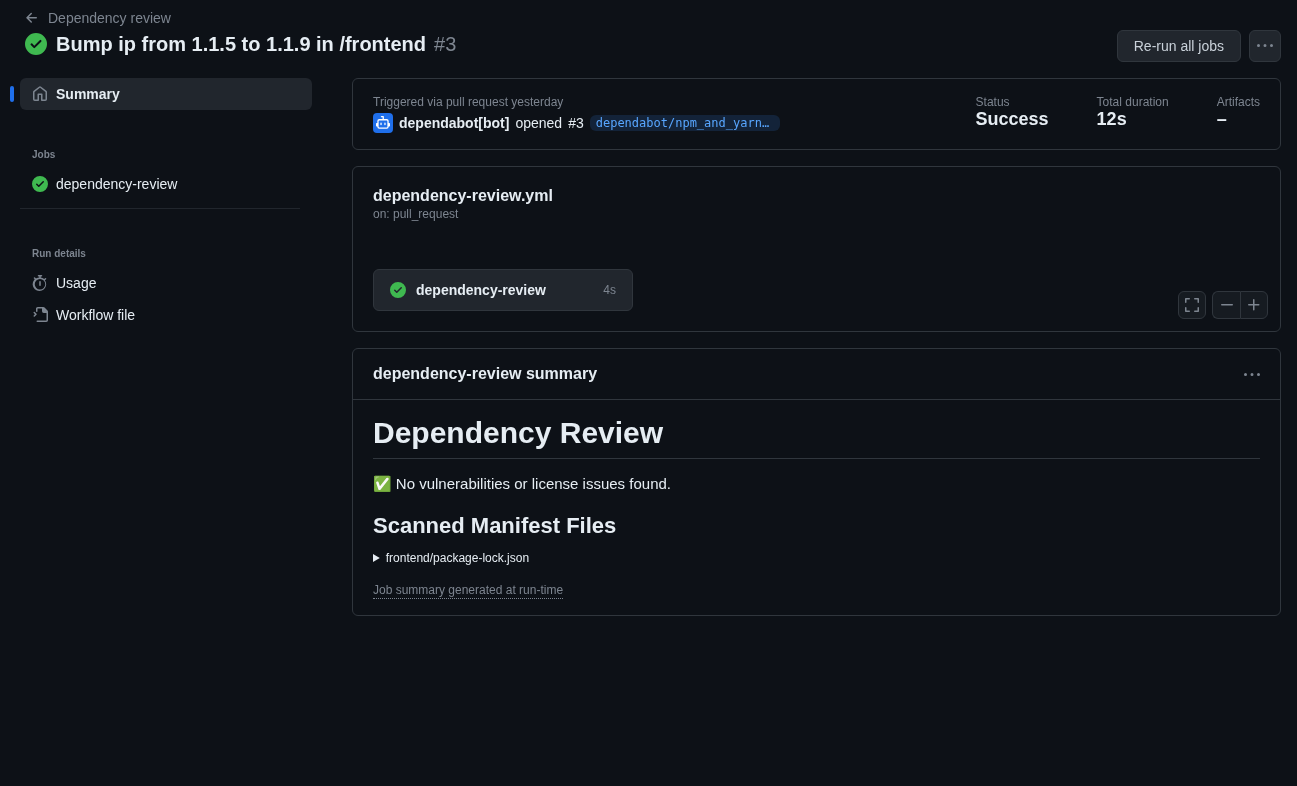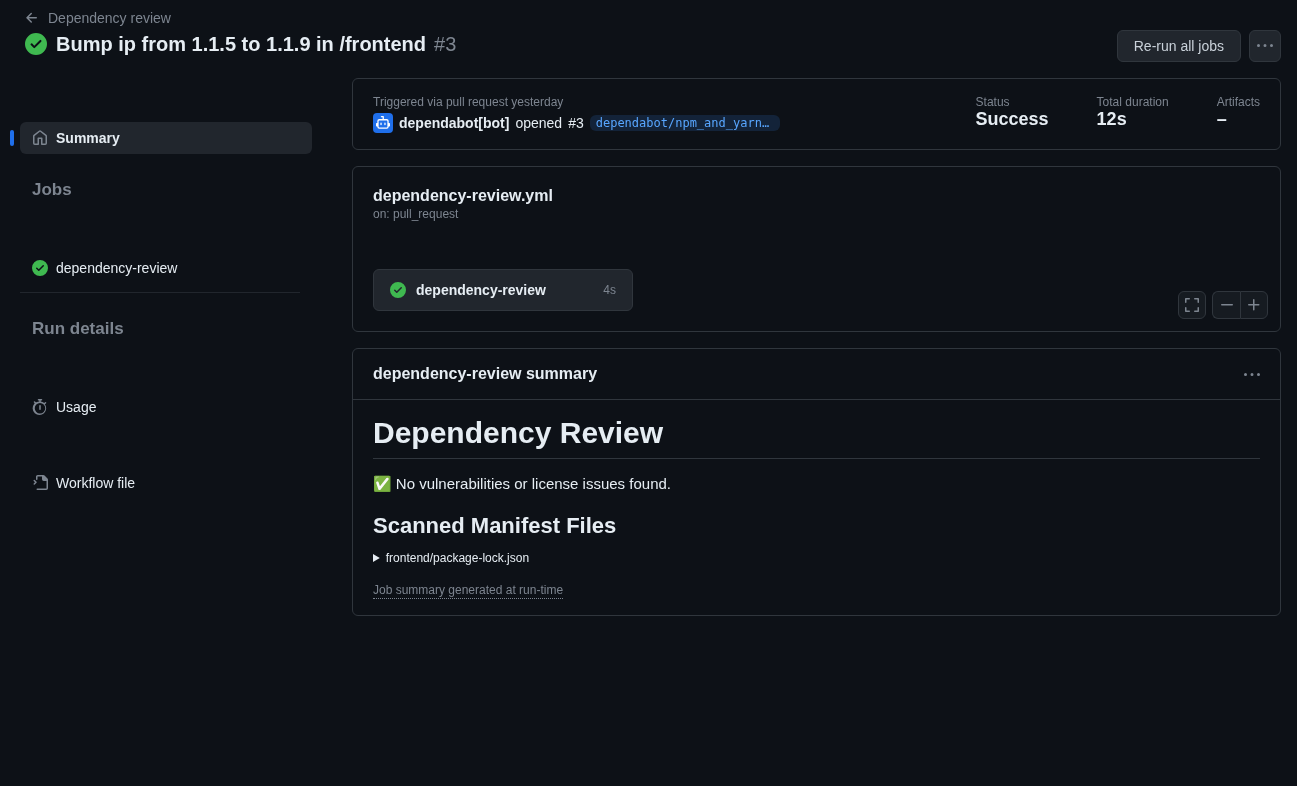--- a/index.html
+++ b/index.html
@@ -76,44 +76,43 @@
 .sidebar-item {
   display: flex;
   align-items: center;
   gap: 8px;
   padding: 8px 12px;
   border-radius: 6px;
   color: #e6edf3;
   cursor: pointer;
   font-size: 14px;
   margin-left: 12px;
-  margin-top: 44px;
 }
 .sidebar-item.active {
   background: #21262d;
   position: relative;
   font-weight: 600;
 }
 .sidebar-item.active::before {
   content: "";
   position: absolute;
   left: -10px;
   top: 8px;
   bottom: 8px;
   width: 4px;
   background: #1f6feb;
   border-radius: 2px;
 }
 .sidebar-header {
   color: #7d8590;
-  font-size: 17px;
+  font-size: 10px;
   font-weight: 600;
   padding: 8px 12px;
   margin-left: 12px;
-  margin-top: 18px;
+  margin-top: 31px;
 }
 .sidebar-divider {
   border: none;
   border-top: 1px solid #21262d;
   margin: 8px 12px;
 }
 .main {
   flex: 1;
   padding: 0 16px 16px 32px;
   display: flex;

